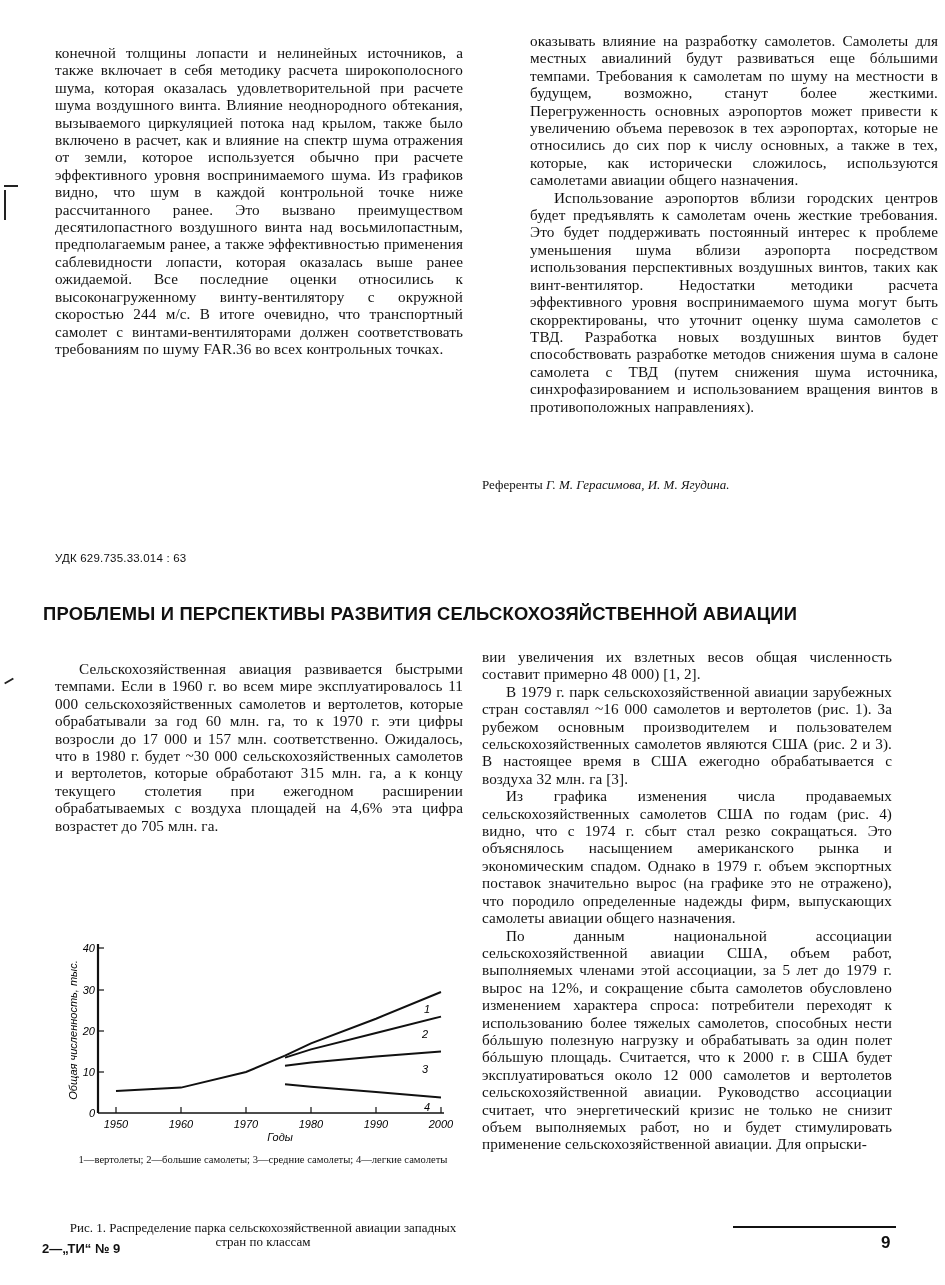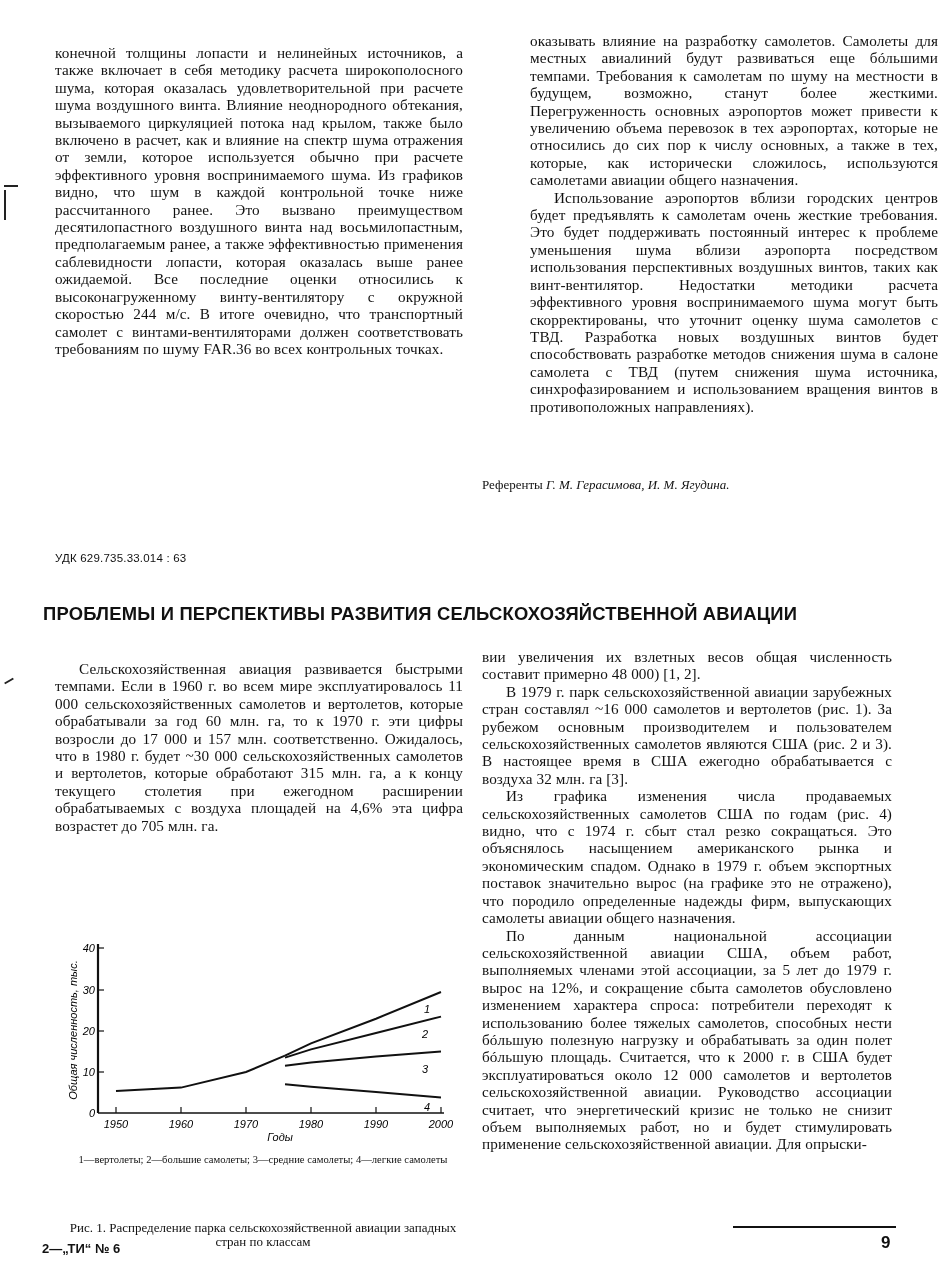--- a/index.html
+++ b/index.html
@@ -141,19 +141,19 @@
 <div id="fig-legend">1—вертолеты; 2—большие самолеты; 3—средние самолеты; 4—легкие самолеты</div>
 <div id="fig-caption">Рис. 1. Распределение парка сельскохозяйственной авиации западных стран по классам</div>
 
 <div class="col" id="bottom-right">
   <p>вии увеличения их взлетных весов общая численность составит примерно 48 000) [1, 2].</p>
   <p class="ind">В 1979 г. парк сельскохозяйственной авиации зарубежных стран составлял ~16 000 самолетов и вертолетов (рис. 1). За рубежом основным производителем и пользователем сельскохозяйственных самолетов являются США (рис. 2 и 3). В настоящее время в США ежегодно обрабатывается с воздуха 32 млн. га [3].</p>
   <p class="ind">Из графика изменения числа продаваемых сельскохозяйственных самолетов США по годам (рис. 4) видно, что с 1974 г. сбыт стал резко сокращаться. Это объяснялось насыщением американского рынка и экономическим спадом. Однако в 1979 г. объем экспортных поставок значительно вырос (на графике это не отражено), что породило определенные надежды фирм, выпускающих самолеты авиации общего назначения.</p>
   <p class="ind">По данным национальной ассоциации сельскохозяйственной авиации США, объем работ, выполняемых членами этой ассоциации, за 5 лет до 1979 г. вырос на 12%, и сокращение сбыта самолетов обусловлено изменением характера спроса: потребители переходят к использованию более тяжелых самолетов, способных нести бóльшую полезную нагрузку и обрабатывать за один полет бóльшую площадь. Считается, что к 2000 г. в США будет эксплуатироваться около 12 000 самолетов и вертолетов сельскохозяйственной авиации. Руководство ассоциации считает, что энергетический кризис не только не снизит объем выполняемых работ, но и будет стимулировать применение сельскохозяйственной авиации. Для опрыски-</p>
 </div>
 
-<div id="footer-left">2—„ТИ“ № 6</div>
+<div id="footer-left">2—„ТИ“ № 9</div>
 <div id="footer-rule"></div>
 <div id="page-number">9</div>
 
 <div class="artifact" style="left:4px;top:185px;width:14px;height:2px;"></div>
 <div class="artifact" style="left:4px;top:190px;width:2px;height:30px;"></div>
 <div class="artifact" style="left:4px;top:680px;width:10px;height:2px;transform:rotate(-30deg);"></div>
 
 </body></html>

